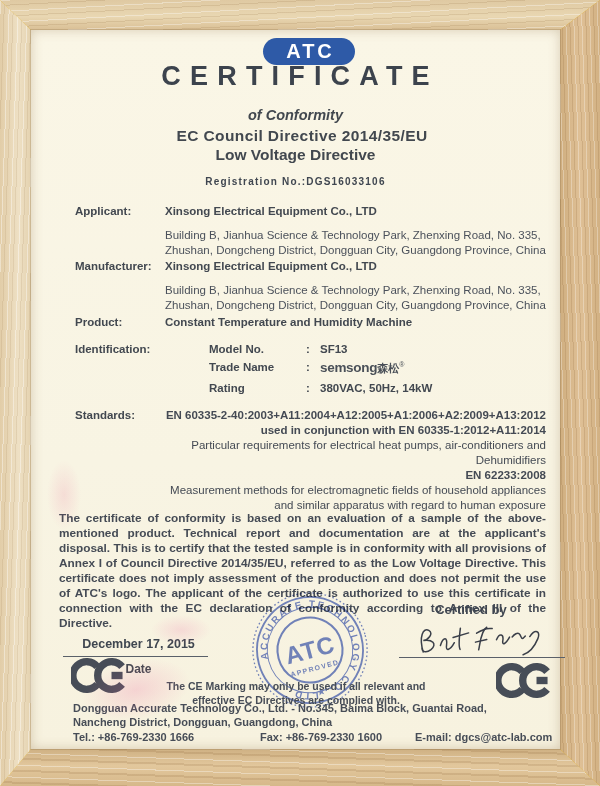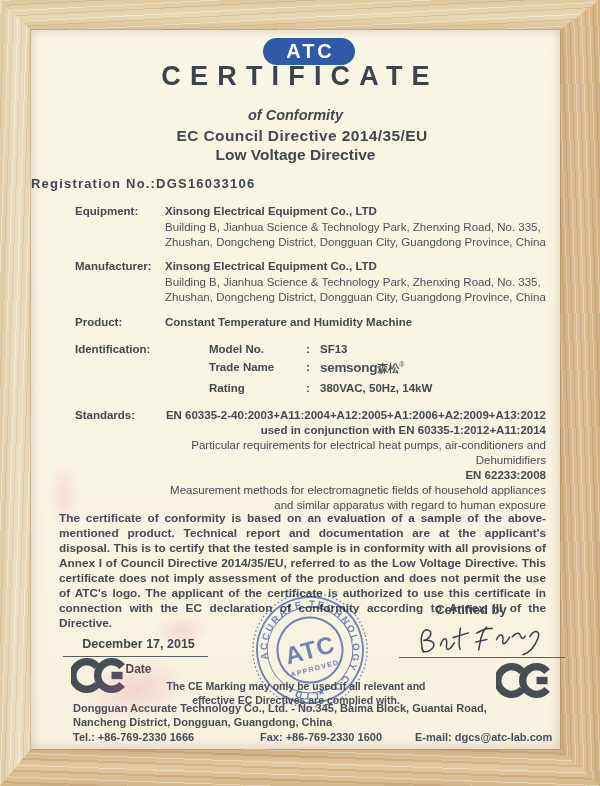--- a/index.html
+++ b/index.html
@@ -41,26 +41,26 @@
   .bold{font-weight:700;}
   
   .atc-pill{left:232px;top:8px;width:92px;height:27px;border-radius:14px;
     background:#2e5aa7;color:#fff;font-weight:700;font-size:20px;letter-spacing:3px;
     display:flex;align-items:center;justify-content:center;padding-left:3px;}
   .cert-title{left:0;width:100%;top:31px;font-size:27px;font-weight:700;color:#3c434d;
     letter-spacing:.34em;text-indent:.34em;text-align:center;}
   .subtitle{left:0;width:100%;top:77px;font-size:14.5px;font-weight:700;color:#42484f;text-align:center;font-style:italic;}
   .directive1{left:0;width:100%;top:97px;font-size:15.5px;font-weight:700;color:#42484f;text-align:center;letter-spacing:.4px;padding-left:13px;}
   .directive2{left:0;width:100%;top:116px;font-size:15.5px;font-weight:700;color:#42484f;text-align:center;}
-  .registration{left:0;width:100%;top:146px;font-size:13px;font-weight:700;color:#3f4650;letter-spacing:1.2px;}
+  .registration{left:0;width:100%;top:146px;font-size:10px;font-weight:700;color:#3f4650;text-align:center;letter-spacing:1.2px;}
   
   .row{left:44px;right:14px;display:grid;grid-template-columns:90px 1fr;font-size:11.5px;line-height:1.25;}
   .row .lab{font-weight:700;color:#424850;}
   .row .name{font-weight:700;color:#424850;}
-  .row .addr{color:#4b515b;margin-top:2px;}
+  .row .addr{color:#4b515b;margin-top:10px;}
   .ident-rows{display:grid;row-gap:4px;}
   .ident-sub{display:grid;grid-template-columns:97px 14px 1fr;padding-left:44px;}
   .trade-latin{font-weight:700;font-size:13.5px;letter-spacing:-.3px;color:#4a5058;}
   .trade-cjk{font-weight:700;font-size:11px;color:#4a5058;}
   .trade-reg{font-size:7px;vertical-align:super;color:#4a5058;}
   .std-lines div{line-height:15px;text-align:right;}
   
   .declaration{left:28px;right:14px;top:481px;font-size:11.8px;font-weight:700;
     line-height:15px;text-align:justify;color:#454b55;}
   
@@ -102,21 +102,21 @@
     <div class="abs atc-pill">
       <span>ATC</span>
     </div>
     <div class="abs cert-title">CERTIFICATE</div>
     <div class="abs subtitle">of Conformity</div>
     <div class="abs directive1">EC Council Directive 2014/35/EU</div>
     <div class="abs directive2">Low Voltage Directive</div>
     <div class="abs registration">Registration No.:DGS16033106</div>
 
     <div class="abs row" style="top:174px;">
-      <div class="lab">Equipment:</div>
+      <div class="lab">Applicant:</div>
       <div>
         <div class="name">Xinsong Electrical Equipment Co., LTD</div>
         <div class="addr">Building B, Jianhua Science &amp; Technology Park, Zhenxing Road, No. 335, Zhushan, Dongcheng District, Dongguan City, Guangdong Province, China</div>
       </div>
     </div>
 
     <div class="abs row" style="top:229px;">
       <div class="lab">Manufacturer:</div>
       <div>
         <div class="name">Xinsong Electrical Equipment Co., LTD</div>

